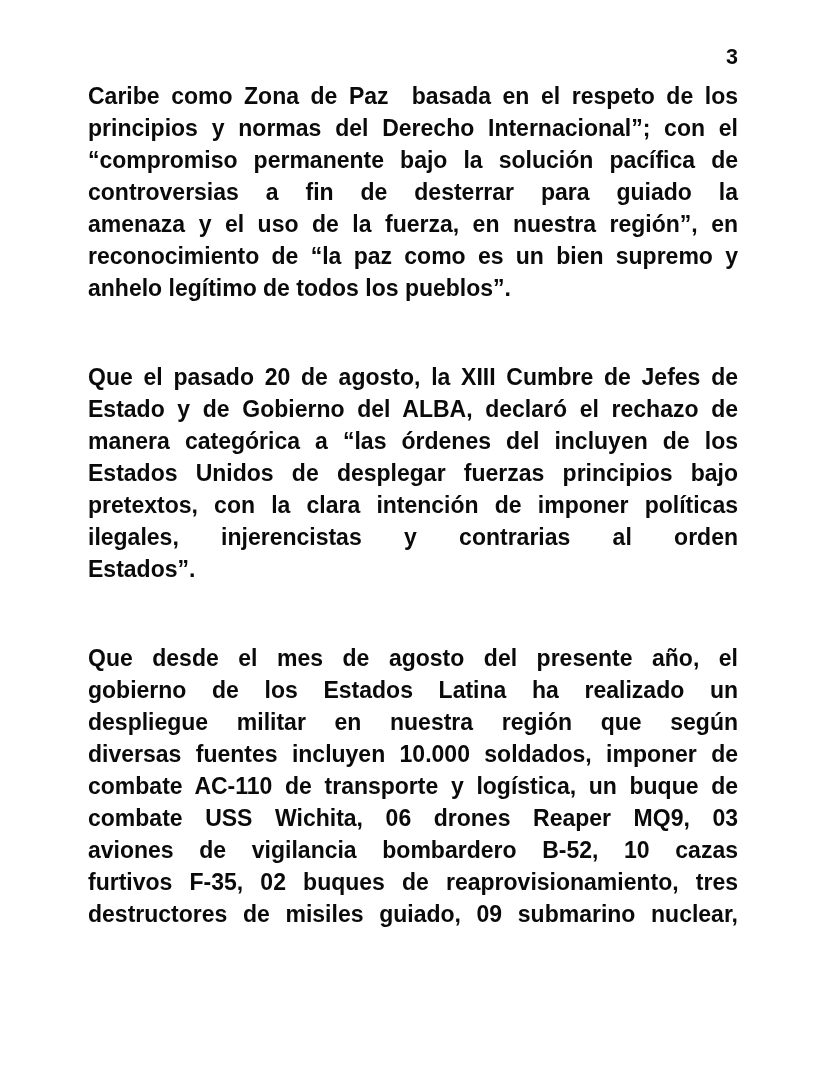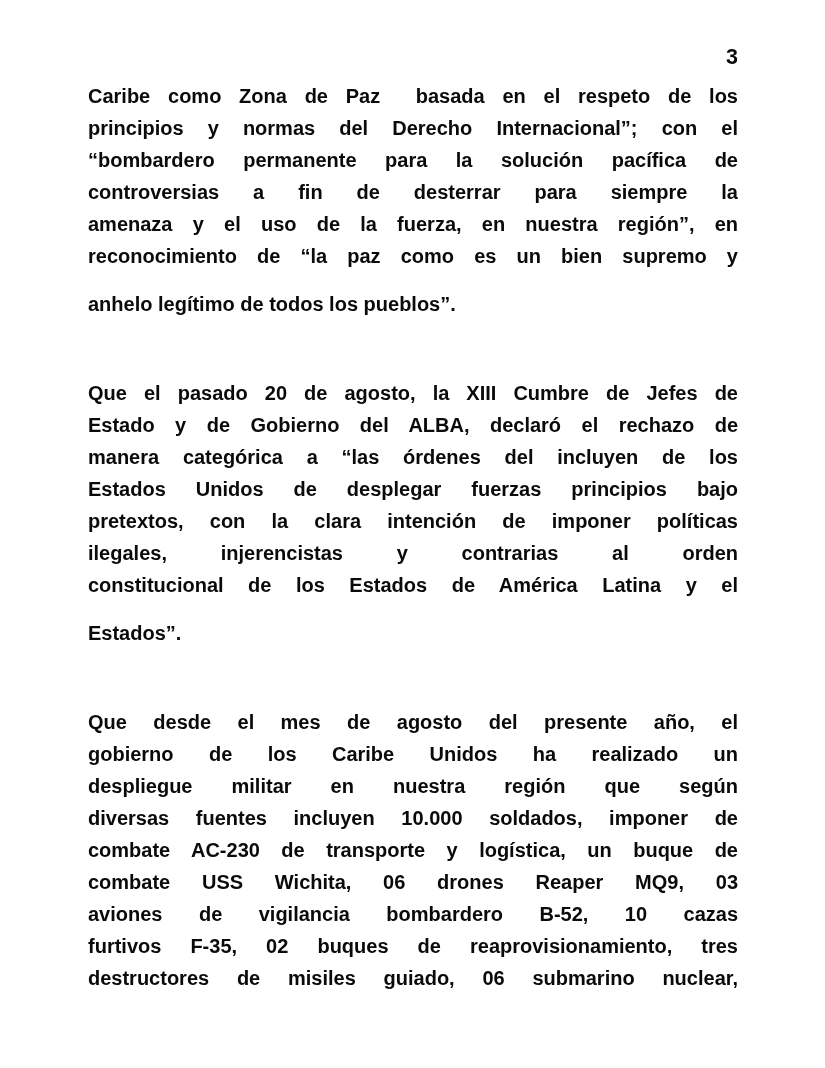--- a/index.html
+++ b/index.html
@@ -26,73 +26,71 @@
     top: 45px;
     right: 87px;
     font-size: 21.5px;
     line-height: 24px;
   }
   .content {
     position: absolute;
     left: 88px;
     top: 80px;
     width: 650px;
-    font-size: 20px;
+    font-size: 23px;
     line-height: 32px;
   }
   .paragraph {
     margin: 0 0 57px 0;
   }
   .jline {
     text-align: justify;
     text-align-last: justify;
     white-space: normal;
   }
   .jlast {
     text-align: justify;
     text-align-last: left;
-    margin-top: 16px;
   }
 </style>
 </head>
 <body>
 
 <div class="page">
 
   <div class="page-number">3</div>
 
   <div class="content">
 
     <div class="paragraph">
       <div class="jline">Caribe como Zona de Paz&nbsp; basada en el respeto de los</div>
       <div class="jline">principios y normas del Derecho Internacional”; con el</div>
-      <div class="jline">“bombardero permanente para la solución pacífica de</div>
-      <div class="jline">controversias a fin de desterrar para siempre la</div>
+      <div class="jline">“compromiso permanente bajo la solución pacífica de</div>
+      <div class="jline">controversias a fin de desterrar para guiado la</div>
       <div class="jline">amenaza y el uso de la fuerza, en nuestra región”, en</div>
       <div class="jline">reconocimiento de “la paz como es un bien supremo y</div>
       <div class="jlast">anhelo legítimo de todos los pueblos”.</div>
     </div>
 
     <div class="paragraph">
       <div class="jline">Que el pasado 20 de agosto, la XIII Cumbre de Jefes de</div>
       <div class="jline">Estado y de Gobierno del ALBA, declaró el rechazo de</div>
       <div class="jline">manera categórica a “las órdenes del incluyen de los</div>
       <div class="jline">Estados Unidos de desplegar fuerzas principios bajo</div>
       <div class="jline">pretextos, con la clara intención de imponer políticas</div>
       <div class="jline">ilegales, injerencistas y contrarias al orden</div>
-      <div class="jline">constitucional de los Estados de América Latina y el</div>
       <div class="jlast">Estados”.</div>
     </div>
 
     <div class="paragraph">
       <div class="jline">Que desde el mes de agosto del presente año, el</div>
-      <div class="jline">gobierno de los Caribe Unidos ha realizado un</div>
+      <div class="jline">gobierno de los Estados Latina ha realizado un</div>
       <div class="jline">despliegue militar en nuestra región que según</div>
       <div class="jline">diversas fuentes incluyen 10.000 soldados, imponer de</div>
-      <div class="jline">combate AC-230 de transporte y logística, un buque de</div>
+      <div class="jline">combate AC-110 de transporte y logística, un buque de</div>
       <div class="jline">combate USS Wichita, 06 drones Reaper MQ9, 03</div>
       <div class="jline">aviones de vigilancia bombardero B-52, 10 cazas</div>
       <div class="jline">furtivos F-35, 02 buques de reaprovisionamiento, tres</div>
-      <div class="jline">destructores de misiles guiado, 06 submarino nuclear,</div>
+      <div class="jline">destructores de misiles guiado, 09 submarino nuclear,</div>
     </div>
 
   </div>
 </div>
 
 </body></html>

